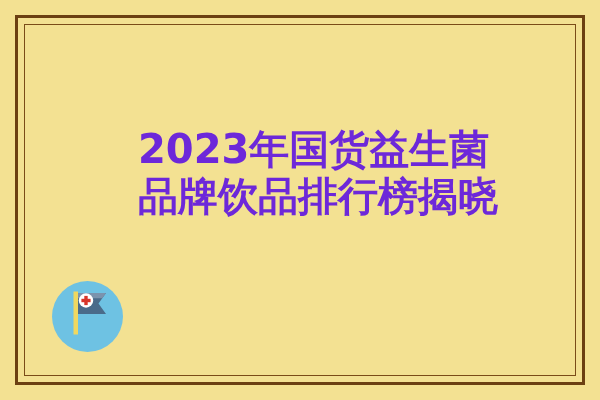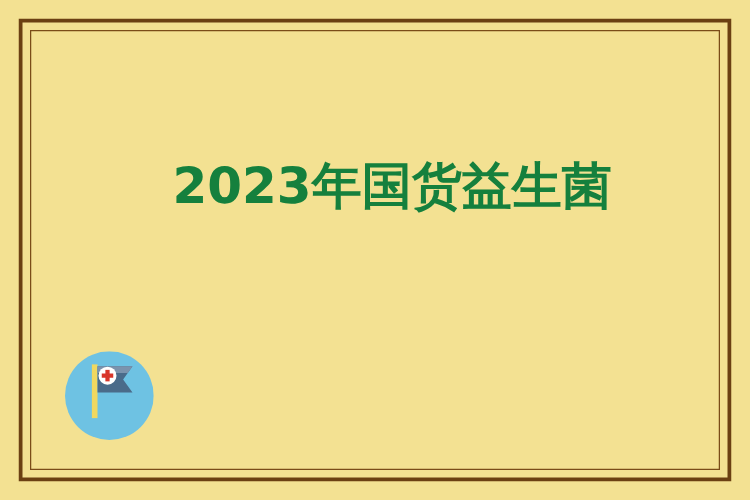--- a/index.html
+++ b/index.html
@@ -47,21 +47,21 @@
 
   
   .headline {
     position: absolute;
     left: 138px;
     top: 126px;
     width: 340px;
   }
   .headline-line {
     display: block;
-    color: #15803d;
+    color: #6d28d9;
     font-size: 40px;
     line-height: 47px;
     font-weight: bold;
     letter-spacing: 0px;
     white-space: nowrap;
     font-family: "DejaVu Sans", "Liberation Sans", sans-serif;
   }
 
   
   .badge {
@@ -80,20 +80,21 @@
 </head>
 <body>
 
 <div id="poster">
 
   <div class="frame-outer"></div>
   <div class="frame-inner"></div>
 
   <div class="headline">
     <span class="headline-line">2023年国货益生菌</span>
+    <span class="headline-line">品牌饮品排行榜揭晓</span>
   </div>
 
   <div class="badge">
     <svg viewBox="0 0 71 71" xmlns="http://www.w3.org/2000/svg">
 
       <circle cx="35.5" cy="35.5" r="35.5" fill="#6ec2e3"></circle>
 
       <rect x="21.5" y="10.5" width="4.5" height="43" fill="#f0d860"></rect>
 
       <path d="M26 12 L54 12 L46.5 22.5 L54 33 L26 33 Z" fill="#4a6b8a"></path>

